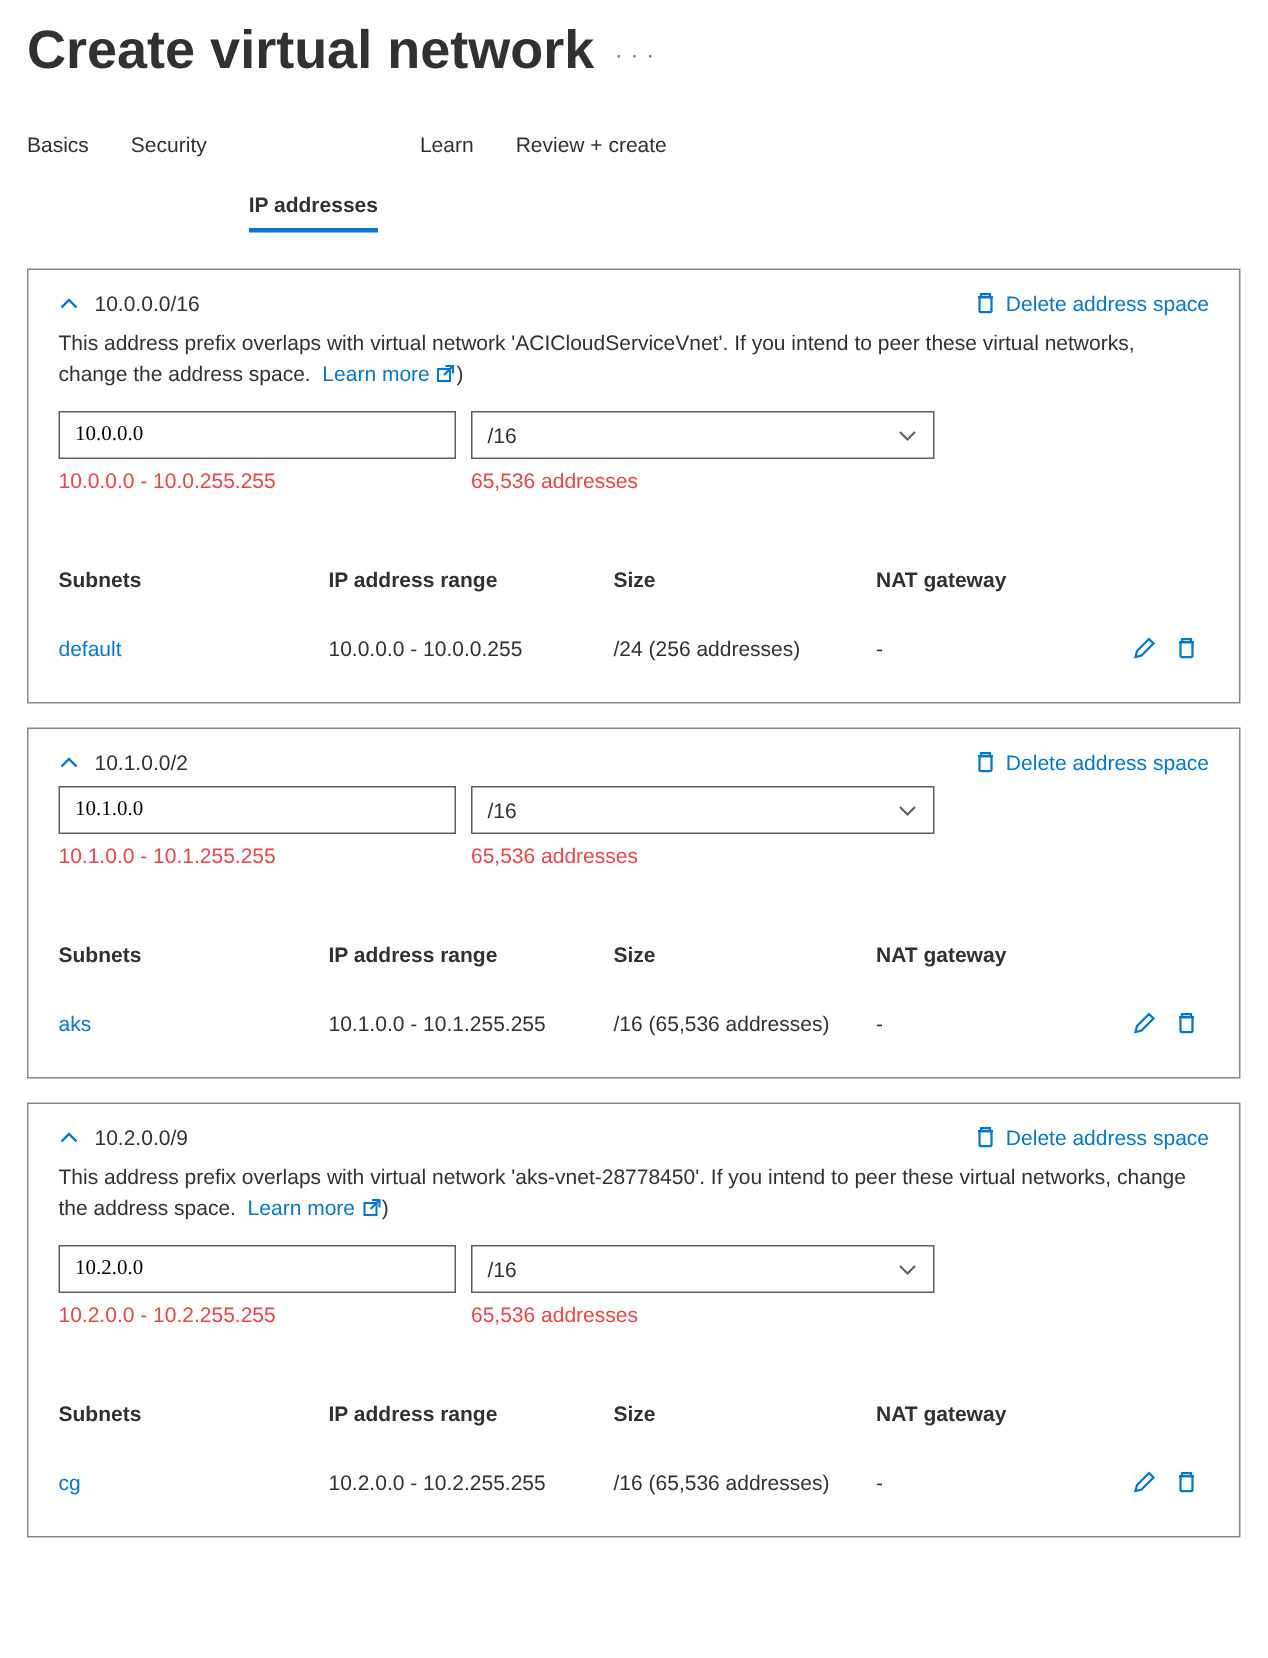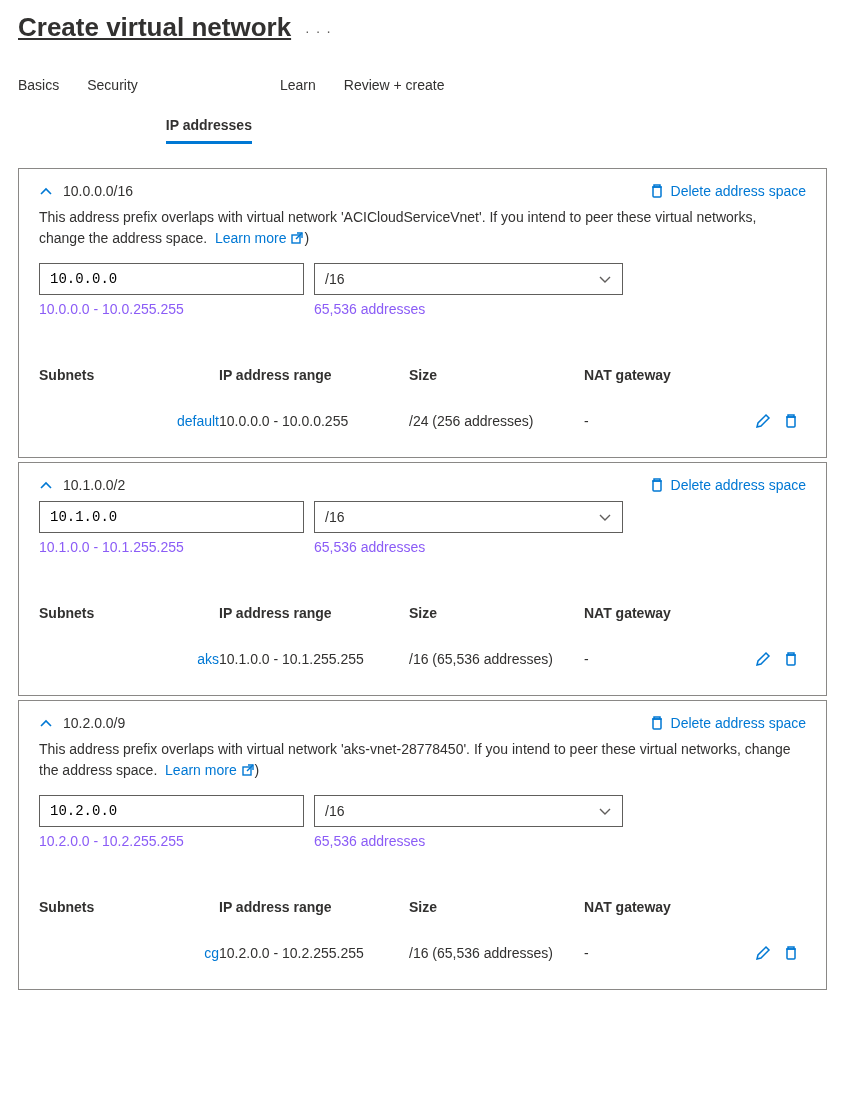--- a/index.html
+++ b/index.html
@@ -15,24 +15,23 @@
     width: 845px;
     padding: 12px 18px 30px 18px;
   }
   .title-row {
     display: flex;
     align-items: center;
     gap: 14px;
     margin-bottom: 28px;
   }
   .page-title {
-    font-size: 26px;
+    font-size: 36px;
     font-weight: 600;
     color: #323130;
-    text-decoration: underline;
   }
   .more-dots {
     font-size: 14px;
     color: #605e5c;
     letter-spacing: 1px;
     padding-top: 6px;
     cursor: pointer;
   }
   .tabs {
     display: flex;
@@ -47,21 +46,21 @@
     font-size: 14px;
     border-bottom: 3px solid transparent;
   }
   .tab.active {
     font-weight: 600;
     border-bottom-color: #0078d4;
     margin-top: 40px;
   }
   .space-card {
     border: 1px solid #8a8886;
-    margin-bottom: 4px;
+    margin-bottom: 16px;
     padding: 14px 20px 22px 20px;
   }
   .space-head {
     display: flex;
     align-items: flex-start;
     justify-content: space-between;
     margin-bottom: 8px;
   }
   .space-head-left {
     display: flex;
@@ -102,21 +101,21 @@
   .ip-row {
     display: flex;
     gap: 10px;
   }
   .ip-input {
     width: 265px;
     height: 32px;
     border: 1px solid #605e5c;
     padding: 8px 10px;
     font-size: 14px;
-    font-family: Liberation Mono, monospace;
+    font-family: Liberation Serif, serif;
   }
   .mask-select {
     position: relative;
     width: 309px;
     height: 32px;
     border: 1px solid #605e5c;
     display: flex;
     align-items: center;
     padding: 0 10px;
     cursor: pointer;
@@ -124,41 +123,40 @@
   }
   .mask-chevron {
     stroke: #605e5c;
     fill: none;
     stroke-width: 1.4;
   }
   .range-row {
     display: flex;
     gap: 10px;
     margin-top: 6px;
-    color: #8b5cf6;
+    color: #ef4444;
   }
   .range-row > div:first-child { width: 265px; }
   .subnet-table {
     margin-top: 44px;
     width: 100%;
   }
   .subnet-row, .subnet-head {
     display: grid;
     grid-template-columns: 180px 190px 175px 135px 80px;
     align-items: center;
     padding: 6px 0;
   }
   .subnet-head {
     font-weight: 600;
     margin-bottom: 18px;
   }
   .subnet-name {
     color: #0078d4;
     cursor: pointer;
-    text-align: right;
   }
   .row-actions {
     display: flex;
     gap: 12px;
     justify-content: flex-end;
   }
   .icon-btn {
     cursor: pointer;
     display: inline-flex;
   }

